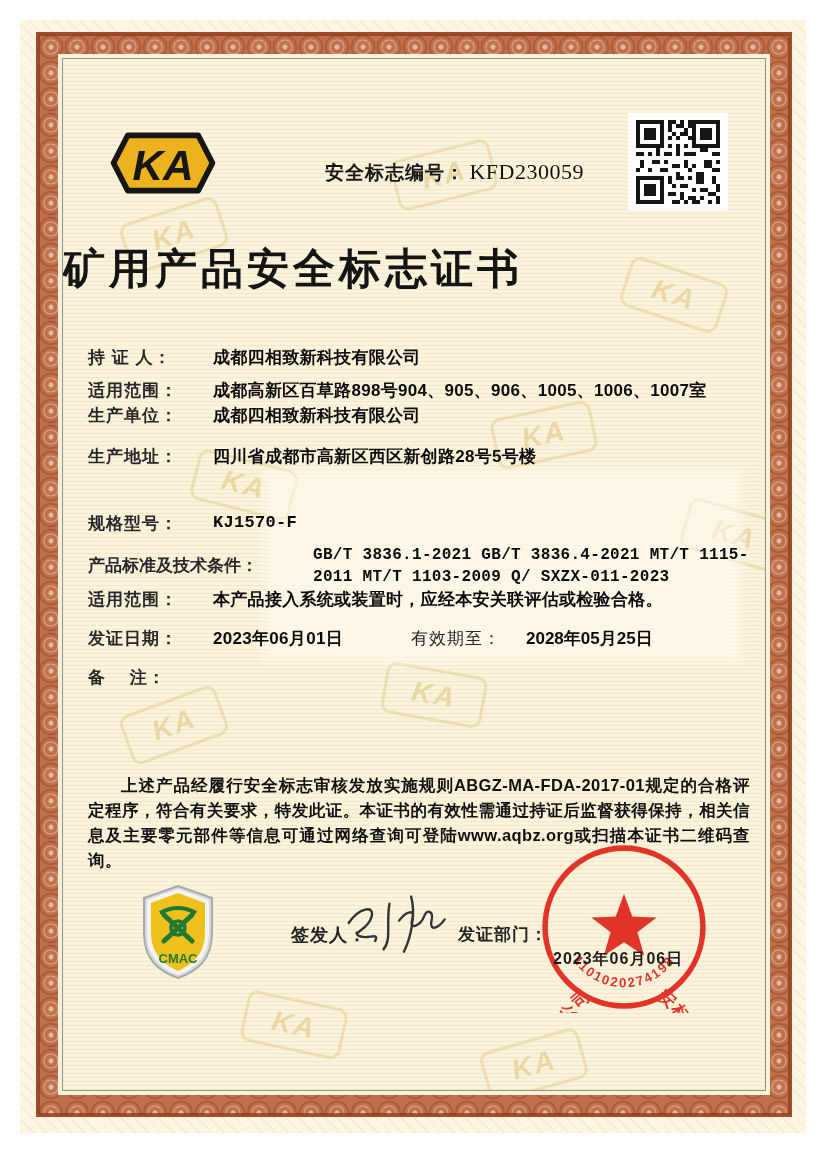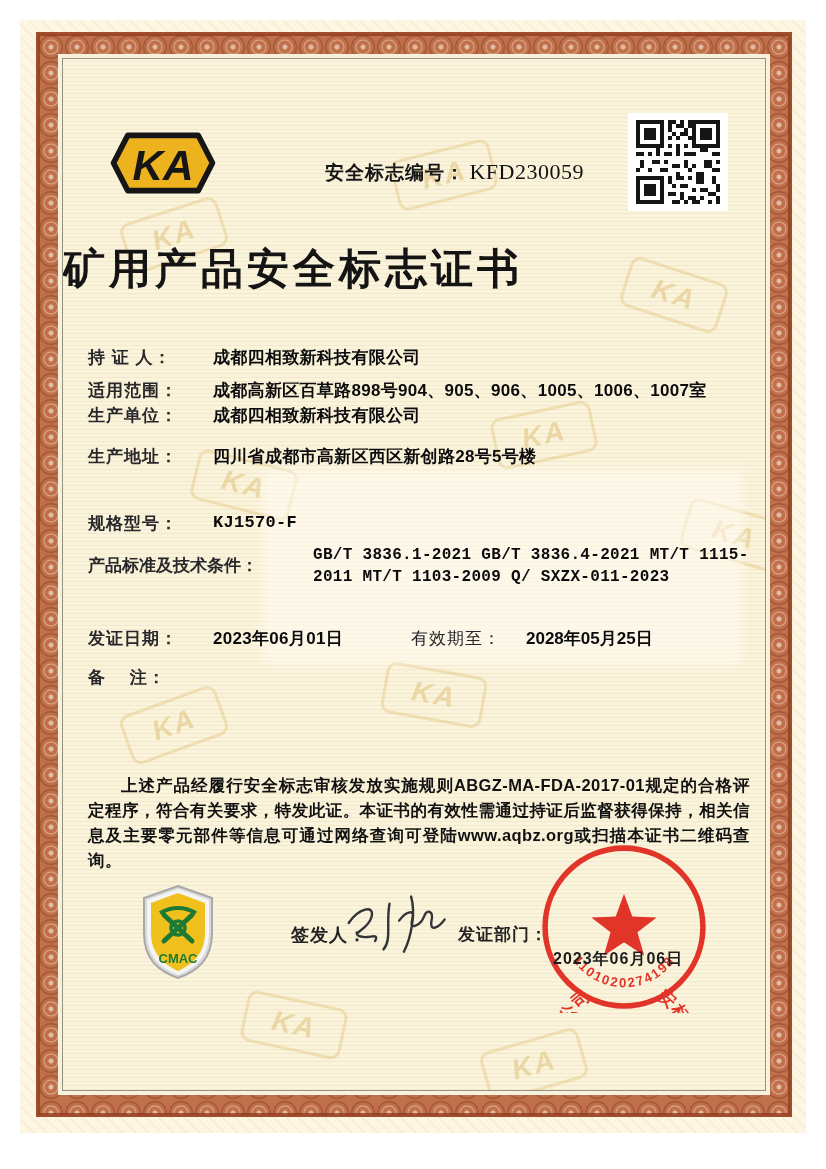--- a/index.html
+++ b/index.html
@@ -182,20 +182,23 @@
           </div>
           <div class="row" style="top:386px;">
             <span class="lab">生产地址：</span><span class="val">四川省成都市高新区西区新创路28号5号楼</span>
           </div>
           <div class="row" style="top:453px;">
             <span class="lab">规格型号：</span><span class="val val-mono">KJ1570-F</span>
           </div>
           <div class="row row-std" style="top:485px;">
             <span class="lab" style="padding-top:10px;">产品标准及技术条件：</span><span class="val">GB/T 3836.1-2021 GB/T 3836.4-2021 MT/T 1115-2011 MT/T 1103-2009 Q/ SXZX-011-2023</span>
           </div>
+          <div class="row" style="top:529px;">
+            <span class="lab">适用范围：</span><span class="val">本产品接入系统或装置时，应经本安关联评估或检验合格。</span>
+          </div>
 
           <div class="row" style="top:568px;">
             <span class="lab">发证日期：</span><span class="val">2023年06月01日</span>
             <span class="lab2">有效期至：</span>
             <span class="val2">2028年05月25日</span>
           </div>
 
           <div class="row" style="top:607px;">
             <span class="lab">备　 注：</span><span class="val"></span>
           </div>

